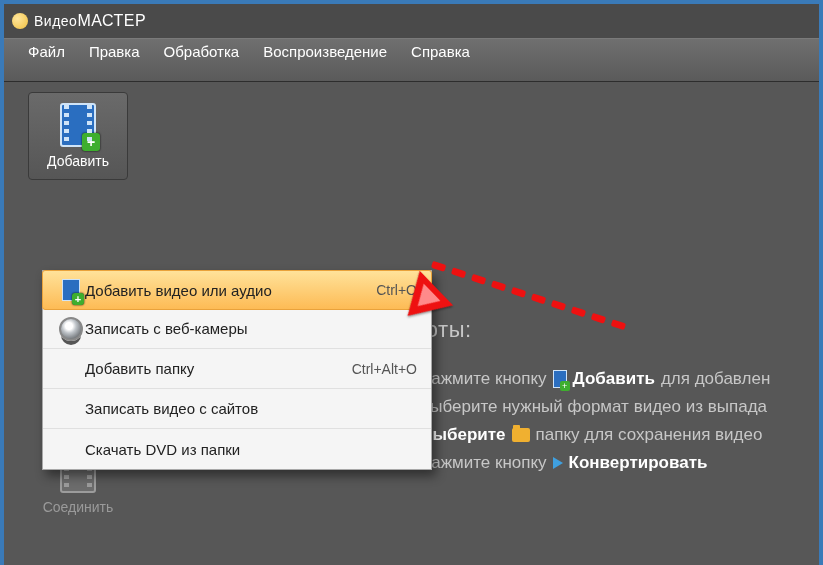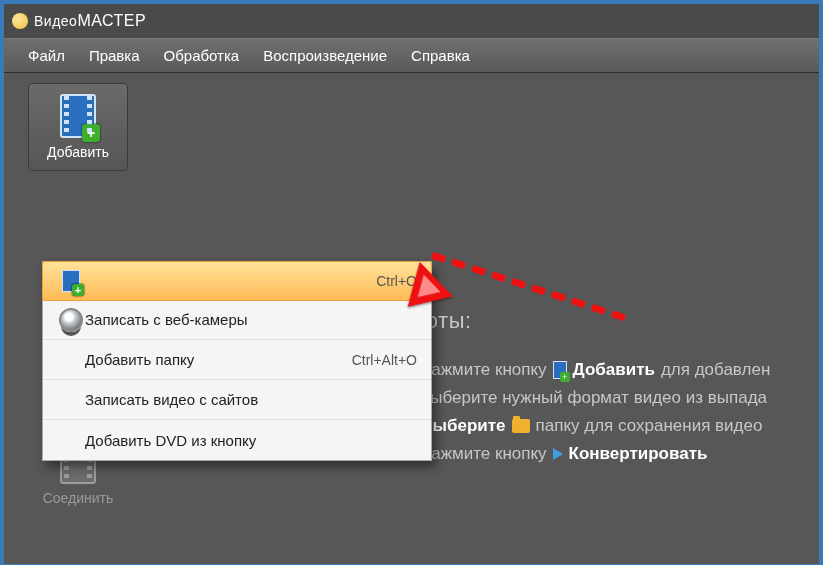--- a/index.html
+++ b/index.html
@@ -4,21 +4,21 @@
 <style>
 * { margin: 0; padding: 0; box-sizing: border-box; font-family: Arial, sans-serif; }
 body { width: 823px; height: 565px; overflow: hidden; background: #2a2a2a; }
 
 .window { width: 100%; height: 100%; border: 4px solid #3a7ab8; background: #7f1d1d; position: relative; }
 .titlebar { height: 34px; background: #4a4a4a; display: flex; align-items: center; padding: 0 8px; }
 .titlebar-icon { width: 16px; height: 16px; border-radius: 50%; background: radial-gradient(circle at 35% 35%, #ffe69c, #f0c040); margin-right: 6px; }
 .title-text { color: #fff; font-size: 16px; letter-spacing: 0.5px; }
 .title-small { font-size: 14px; }
 
-.menubar { height: 35px; background: linear-gradient(#6f6f6f,#5a5a5a); display: flex; align-items: center; padding: 0 12px; border-top: 1px solid #7a7a7a; border-bottom: 1px solid #2d2d2d; }
+.menubar { height: 44px; background: linear-gradient(#6f6f6f,#5a5a5a); display: flex; padding: 0 12px; border-top: 1px solid #7a7a7a; border-bottom: 1px solid #2d2d2d; }
 .menubar-item { color: #fff; font-size: 15px; padding: 4px 12px; cursor: pointer; }
 
 .content { position: relative; background: #575757; height: calc(100% - 66px); display: flex; gap: 26px; }
 .sidebar { width: 170px; padding: 10px 0 0 24px; }
 .tool-btn { display:flex; flex-direction:column; align-items:center; gap:6px; padding:10px 0; border:1px solid transparent; border-radius:4px; width:100px; margin-bottom: 48px; }
 .tool-btn.active { background: linear-gradient(#6a6a6a,#565656); border:1px solid #3a3a3a; }
 .tool-label { color:#fff; font-size:14px; }
 .tool-disabled .tool-label { color:#9a9a9a; }
 .film-icon { width:36px; height:44px; background:#2a6ec0; border:2px solid #cfe4f8; border-radius:3px; position:relative; }
 .film-icon::before,.film-icon::after { content:""; position:absolute; width:5px; top:0; bottom:0; background: repeating-linear-gradient(#cfe4f8 0 4px, transparent 4px 8px); }
@@ -119,40 +119,41 @@
       </div>
     </div>
 
     <div class="dropdown">
       <div class="dropdown-row hl">
         <span class="icon-slot">
             <span class="dd-film">
               <span class="plus-badge">+</span>
             </span>
           </span>
+        <span>Добавить видео или аудио</span>
         <span class="shortcut">Ctrl+O</span>
       </div>
       <div class="dropdown-row">
         <span class="icon-slot">
             <span class="webcam-icon"></span>
           </span>
         <span>Записать с веб-камеры</span>
       </div>
       <div class="dropdown-row">
         <span class="icon-slot"></span>
         <span>Добавить папку</span>
         <span class="shortcut">Ctrl+Alt+O</span>
       </div>
       <div class="dropdown-row">
         <span class="icon-slot"></span>
         <span>Записать видео с сайтов</span>
       </div>
       <div class="dropdown-row">
         <span class="icon-slot"></span>
-        <span>Добавить DVD из кнопку</span>
+        <span>Скачать DVD из папки</span>
       </div>
     </div>
 
     <div class="arrow-wrap">
       <div class="arrow-body">
         <span class="dash"></span><span class="dash"></span><span class="dash"></span><span class="dash"></span><span class="dash"></span><span class="dash"></span><span class="dash"></span><span class="dash"></span><span class="dash"></span><span class="dash"></span>
       </div>
       <div class="arrow-head"></div>
     </div>
 

